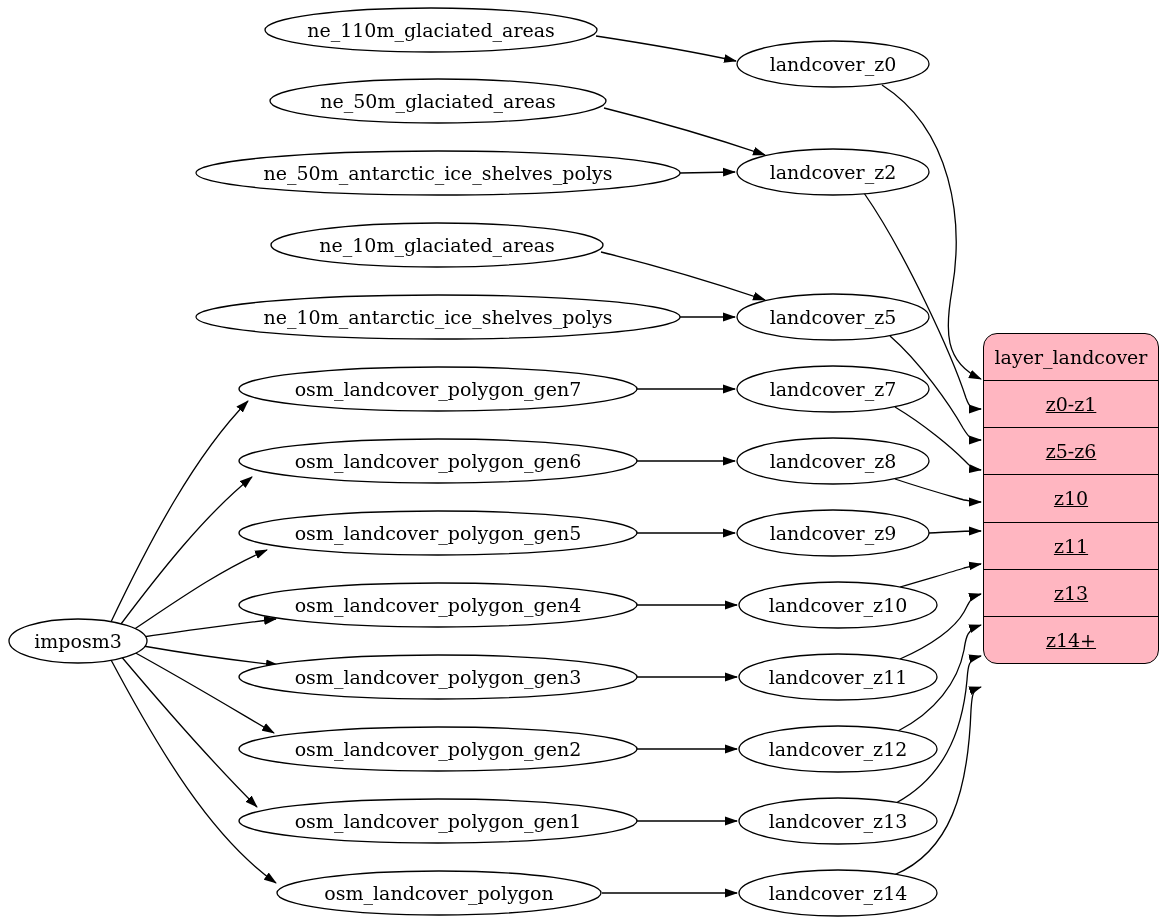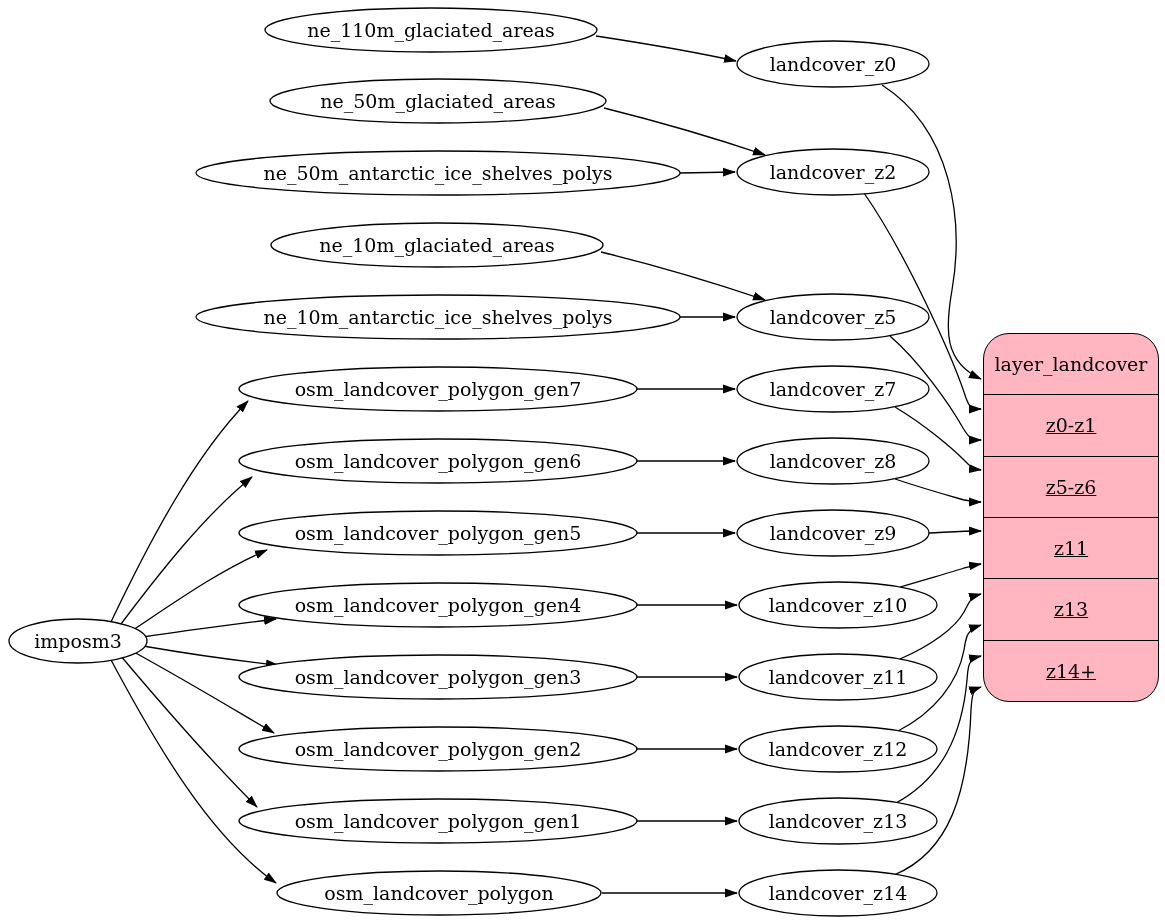--- a/index.html
+++ b/index.html
@@ -14,24 +14,24 @@
     font-family:"DejaVu Serif","Liberation Serif",serif;
     font-size:19px;
     fill:#000000;
     text-anchor:middle;
   }
   #graph-svg ellipse { fill:#ffffff; stroke:#000000; stroke-width:1.3; }
   #graph-svg path, #graph-svg line { stroke:#000000; stroke-width:1.3; fill:none; }
   #layer-table {
     position:absolute;
     left:983px; top:333px;
-    width:176px; height:369px;
+    width:176px; height:331px;
     background:#ffb6c1;
     border:1.5px solid #000000;
-    border-radius:26px;
+    border-radius:14px;
     box-sizing:border-box;
     display:flex;
     flex-direction:column;
     overflow:hidden;
   }
   #layer-table .trow {
     flex:1 1 0;
     display:flex;
     align-items:center;
     justify-content:center;
@@ -193,18 +193,19 @@
         <ellipse cx="838" cy="893" rx="99" ry="23"></ellipse>
         <text x="838" y="900">landcover_z14</text>
       </g>
     </g>
   </svg>
 
   <div id="layer-table">
     <div class="trow">layer_landcover</div>
     <div class="trow">z0-z1</div>
     <div class="trow">z5-z6</div>
+    <div class="trow">z10</div>
     <div class="trow">z11</div>
     <div class="trow">z13</div>
     <div class="trow">z14+</div>
   </div>
 
 </div>
 
 </body></html>

